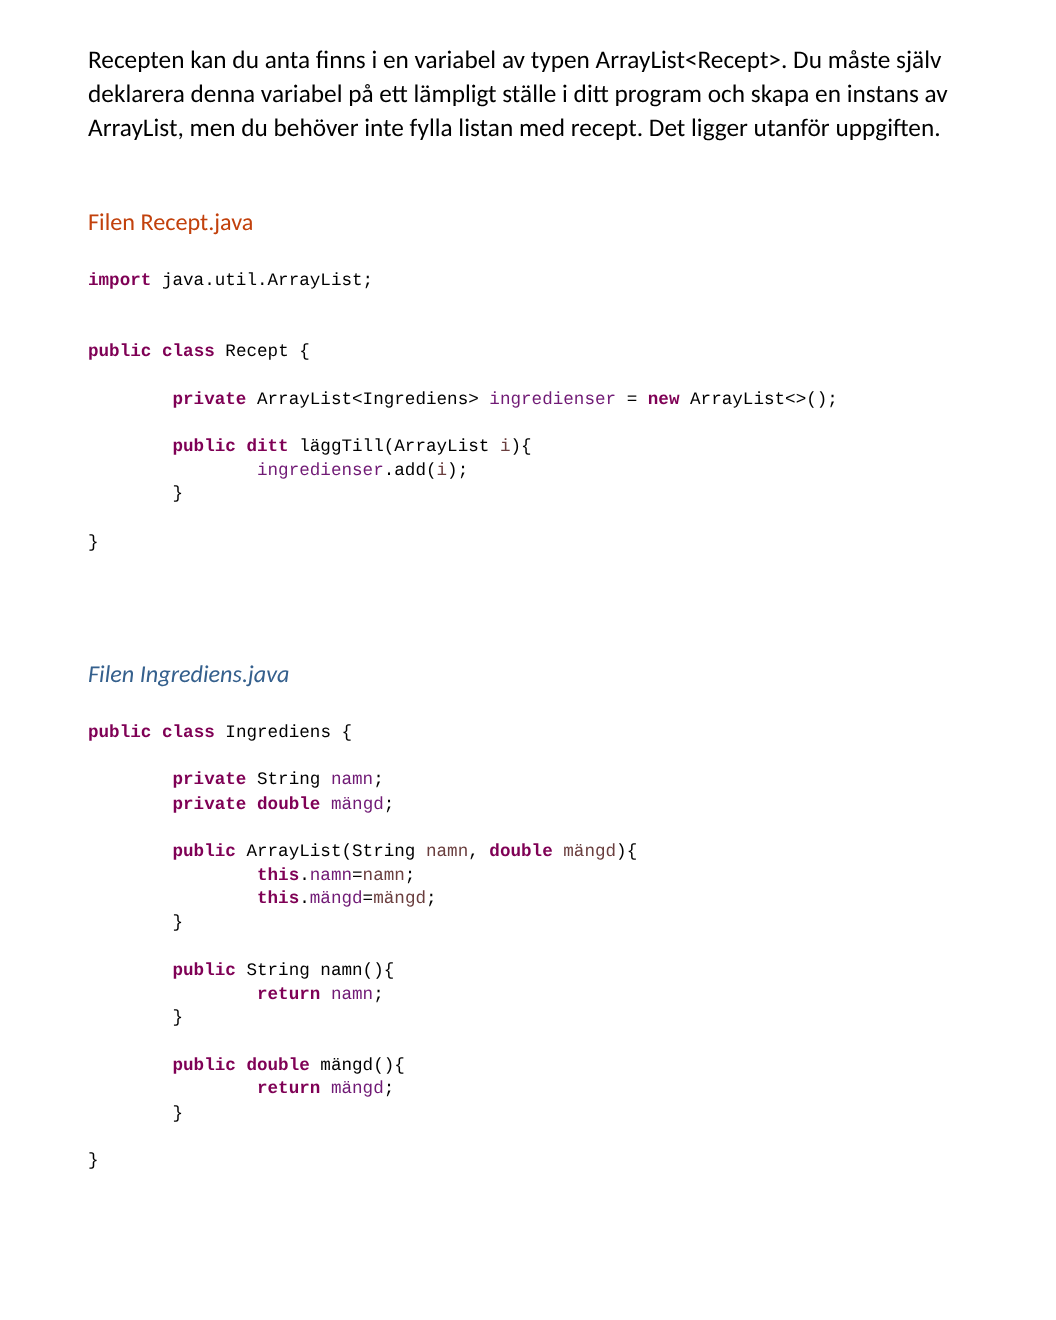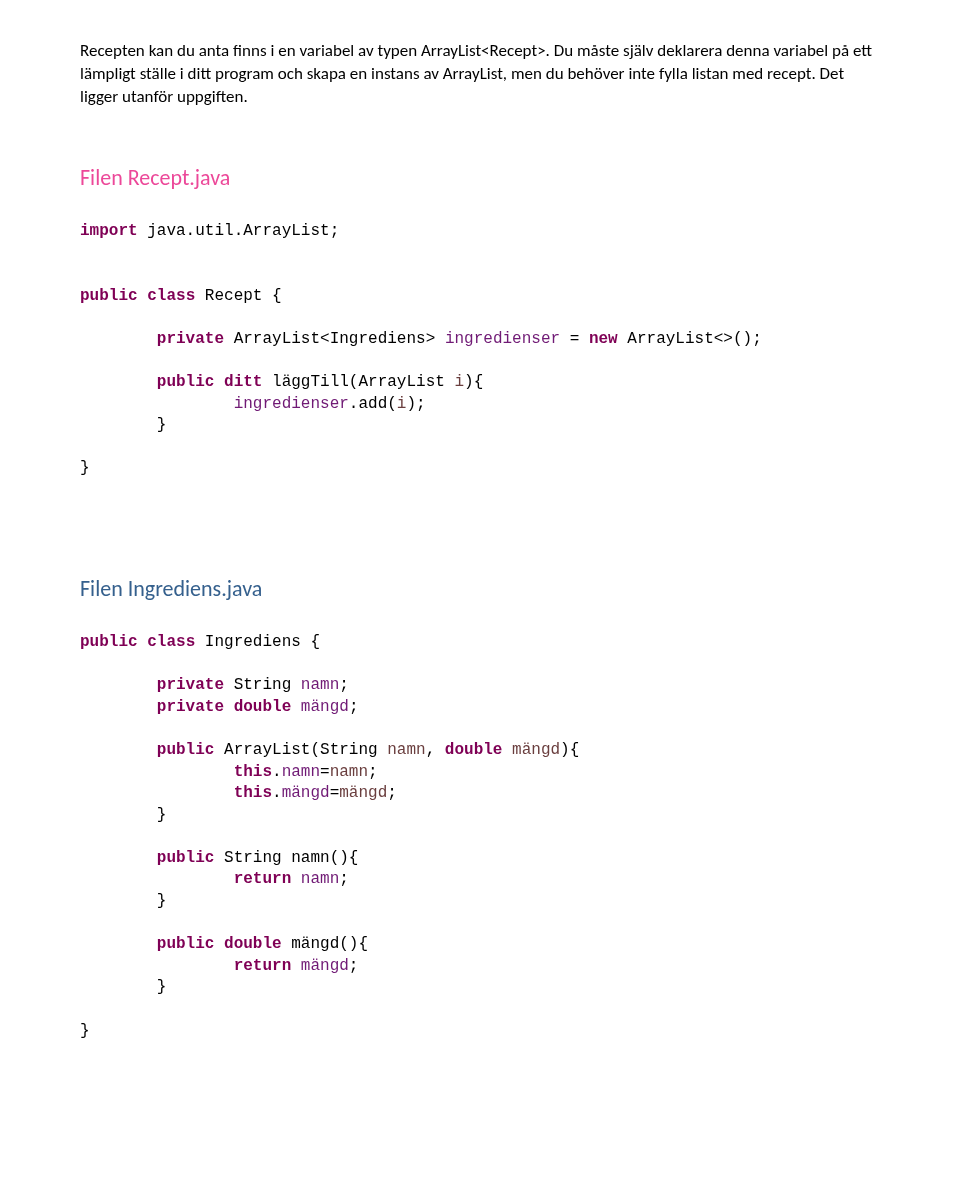--- a/index.html
+++ b/index.html
@@ -4,37 +4,38 @@
   <style>
     * { box-sizing: border-box; margin: 0; padding: 0; }
     body {
       font-family: Calibri, Candara, Segoe, "Segoe UI", Optima, Arial, sans-serif;
       background: #fff;
       width: 960px;
       padding: 40px 80px 40px 80px;
       color: #000;
     }
     .para {
-      font-size: 17px;
+      font-size: 23px;
       line-height: 1.35;
       margin-bottom: 8px;
     }
     .heading {
-      color: #ec4899;
+      color: #c2410c;
       font-size: 22px;
       font-weight: 400;
       margin-top: 55px;
       margin-bottom: 30px;
     }
     .heading2 {
       color: #35608d;
       font-size: 22px;
       font-weight: 400;
       margin-top: 95px;
       margin-bottom: 30px;
+      font-style: italic;
     }
     pre.code {
       font-family: Consolas, "Courier New", monospace;
       font-size: 16px;
       line-height: 1.35;
       white-space: pre;
     }
     .kw { color: #7f0055; font-weight: bold; }
     .plain { color: #000; }
     .field { color: #701a75; }

